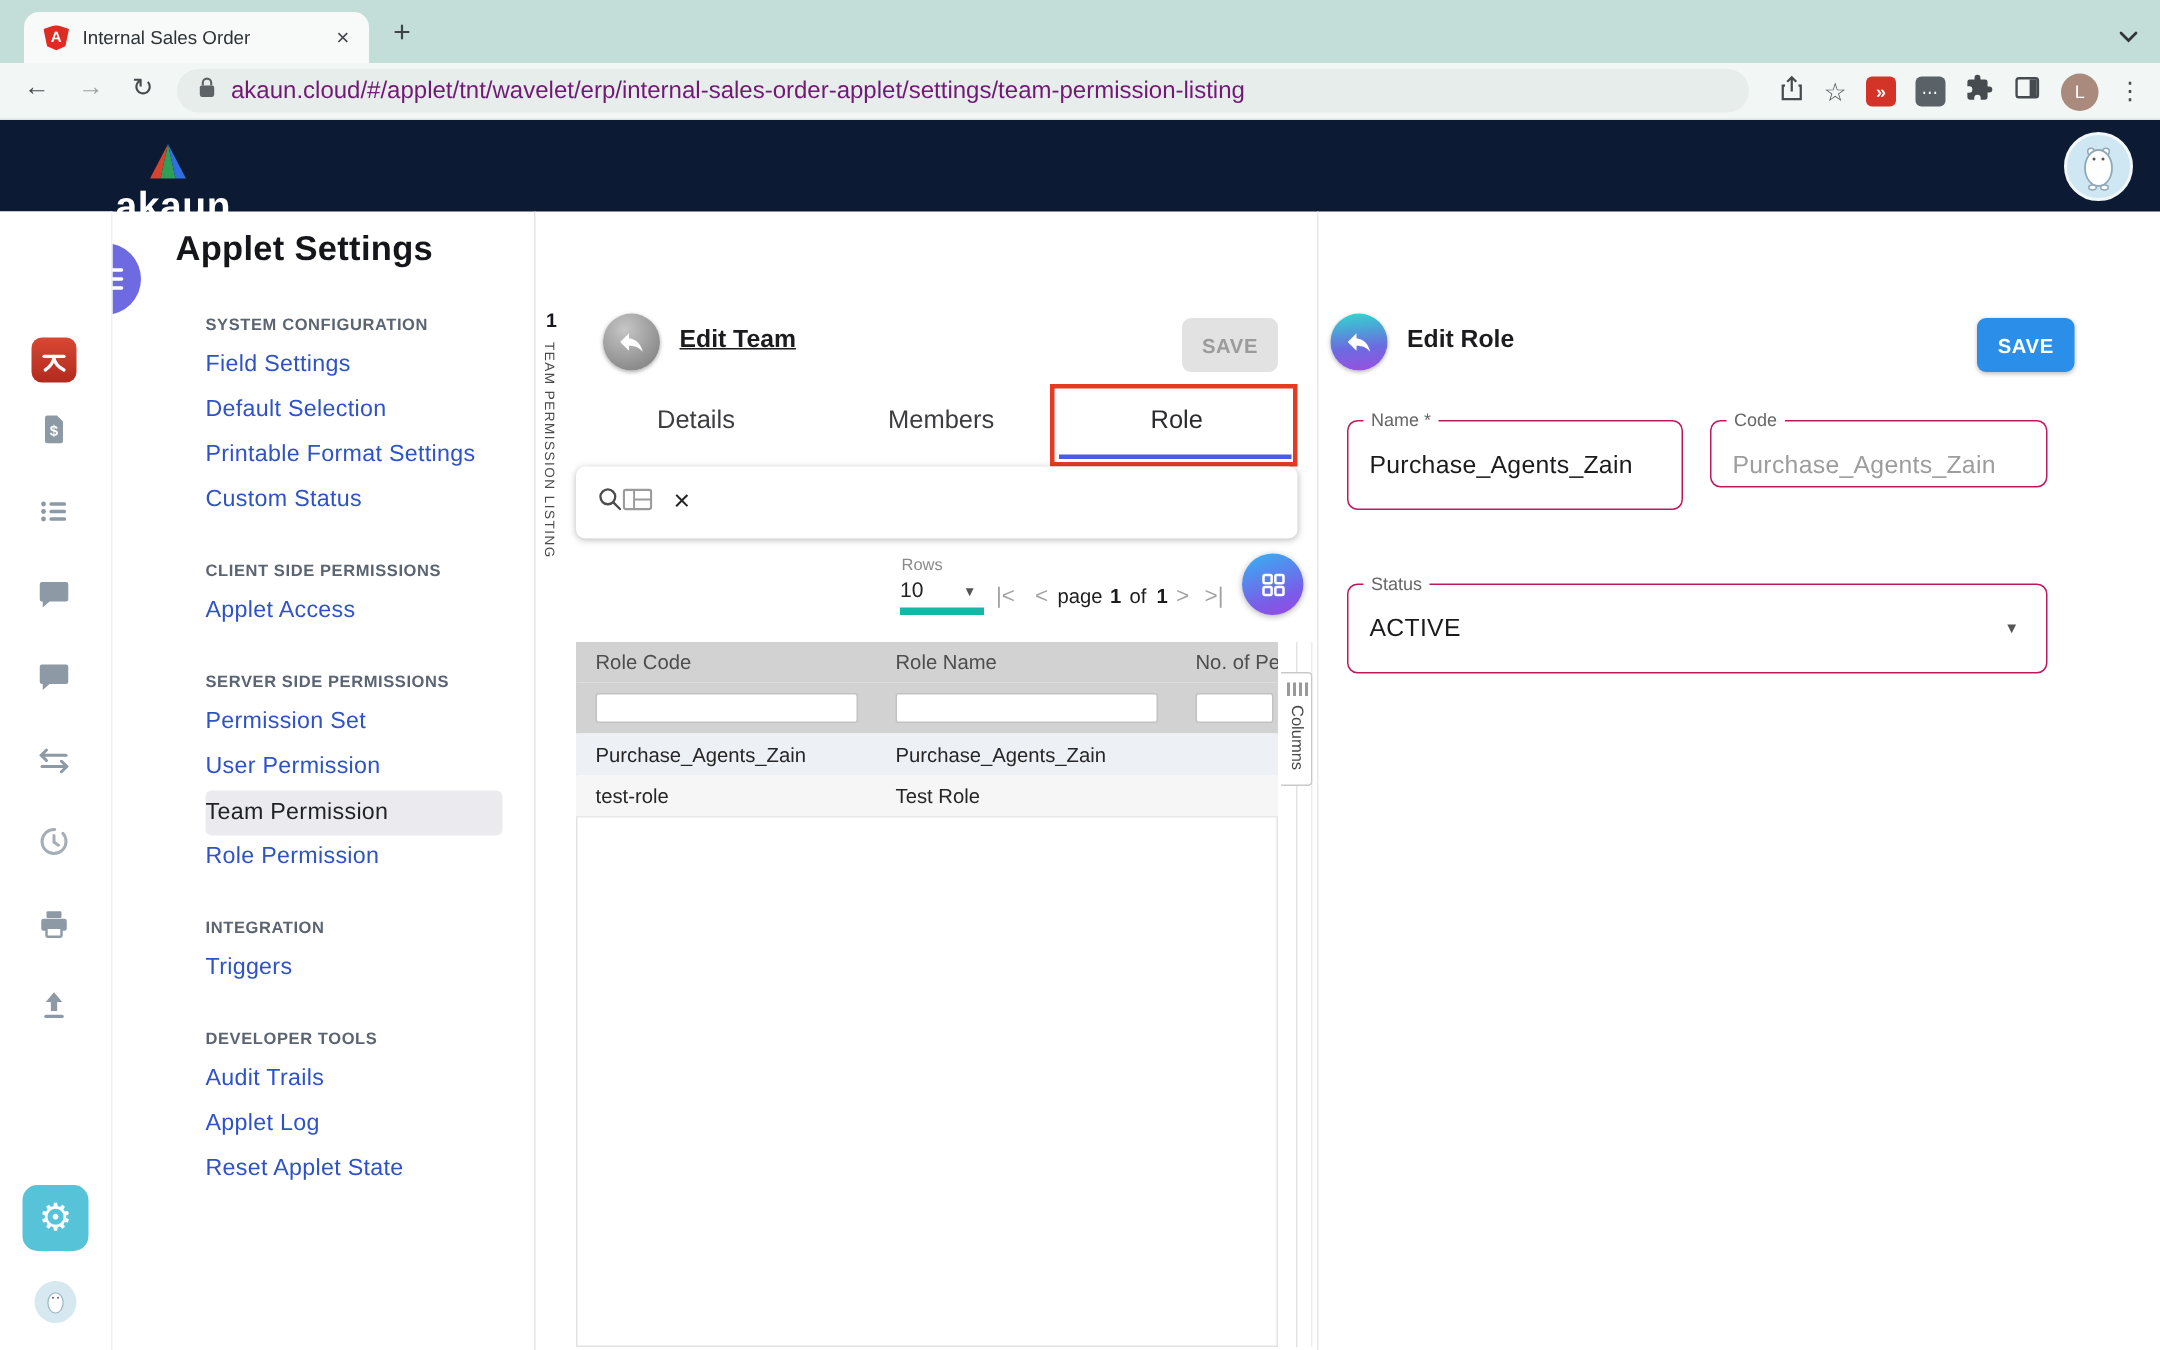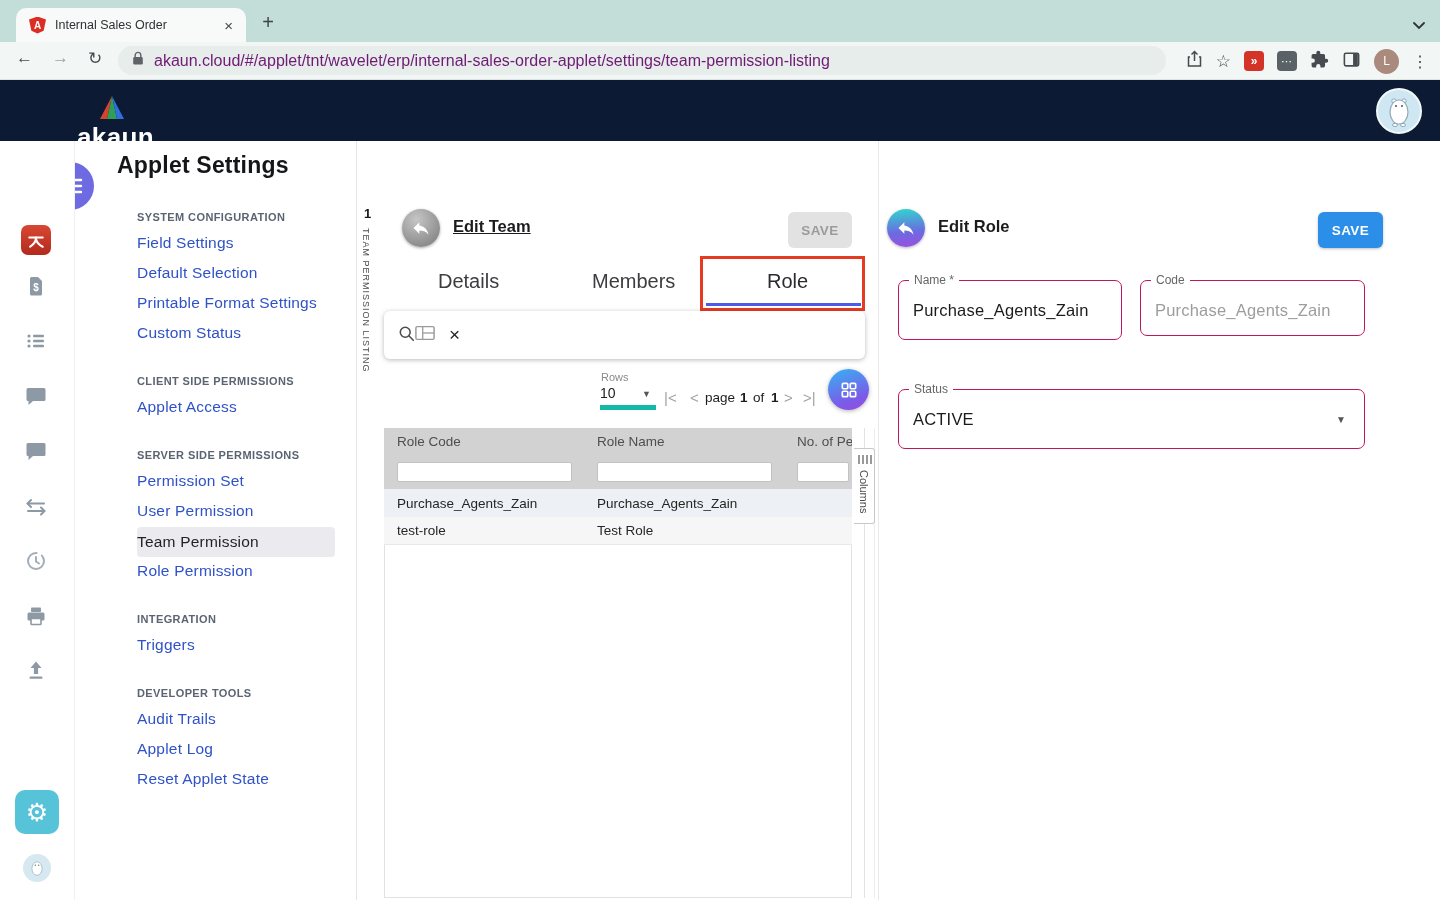--- a/index.html
+++ b/index.html
@@ -53,21 +53,21 @@
   .sel-pill { position:absolute; left:137px; top:527px; width:198px; height:30px; background:#ebebef; border-radius:4px; }
 
   
   .vnum { position:absolute; left:364px; top:206px; font-size:13px; font-weight:700; color:#17181b; }
   .vlabel { position:absolute; left:361px; top:228px; writing-mode:vertical-rl; font-size:9px; color:#4a4a4a; letter-spacing:1px; white-space:nowrap; }
 
   
   .back-gray { position:absolute; left:402px; top:209px; width:38px; height:38px; border-radius:50%; background:radial-gradient(circle at 38% 28%, #c6c6c6, #8b8b8b 75%); box-shadow:0 1px 3px rgba(0,0,0,.35); display:flex; align-items:center; justify-content:center; }
   .team-title { position:absolute; left:453px; top:217px; font-size:16.5px; font-weight:600; color:#1c1c1f;text-decoration:underline; }
   .save-disabled { position:absolute; left:788px; top:212px; width:64px; height:36px; background:#e2e2e2; border-radius:6px; color:#9b9b9b; font-size:13.5px; font-weight:600; display:flex; align-items:center; justify-content:center; letter-spacing:.4px; }
-  .mtab { position:absolute; top:270px; font-size:20px; color:#3d3d40; }
+  .mtab { position:absolute; top:270px; font-size:17px; color:#3d3d40; }
   .mtab.active { color:#2b2b2e; }
   .tab-underline { position:absolute; left:706px; top:303px; width:155px; height:3px; background:#4d5ae8; }
   .red-box { position:absolute; left:700px; top:256px; width:165px; height:55px; border:3px solid #e63b22; }
   .search-card { position:absolute; left:384px; top:311px; width:481px; height:48px; background:#fff; border-radius:6px; box-shadow:0 1px 5px rgba(0,0,0,.28); display:flex; align-items:center; }
   .search-ph { font-size:14.5px; color:#5f5f5f; margin-left:6px; flex:1; }
   .rows-label { position:absolute; left:601px; top:371px; font-size:11px; color:#8a8a8a; }
   .rows-select { position:absolute; left:600px; top:385px; width:56px; border-bottom:5px solid #14b8a6; padding-bottom:4px; font-size:14px; color:#222; }
   .rows-caret { position:absolute; left:642px; top:389px; font-size:9px; color:#555; }
   .pgn { position:absolute; top:389px; font-size:15px; color:#a2a2a2; }
   .pgt { position:absolute; top:390px; font-size:13.5px; color:#1d1d1f; }
@@ -387,21 +387,21 @@
         <path d="M10 9V5l-7 7 7 7v-4.1c5 0 8.5 1.6 11 5.1-1-5-4-10-11-11z" fill="#fff"></path>
       </svg>
   </div>
   <div class="role-title">Edit Role</div>
   <div class="save-blue">SAVE</div>
 
   <div class="field" style="left:898px; top:280px; width:224px; height:60px">
     <span class="flabel">Name *</span>
     <span class="fvalue">Purchase_Agents_Zain</span>
   </div>
-  <div class="field" style="left:1140px; top:280px; width:225px; height:56px">
+  <div class="field" style="left:1140px; top:280px; width:225px; height:45px">
     <span class="flabel">Code</span>
     <span class="fvalue dim">Purchase_Agents_Zain</span>
   </div>
   <div class="field" style="left:898px; top:389px; width:467px; height:60px">
     <span class="flabel">Status</span>
     <span class="fvalue">ACTIVE</span>
     <span class="fcaret">▼</span>
   </div>
 
 </div>

